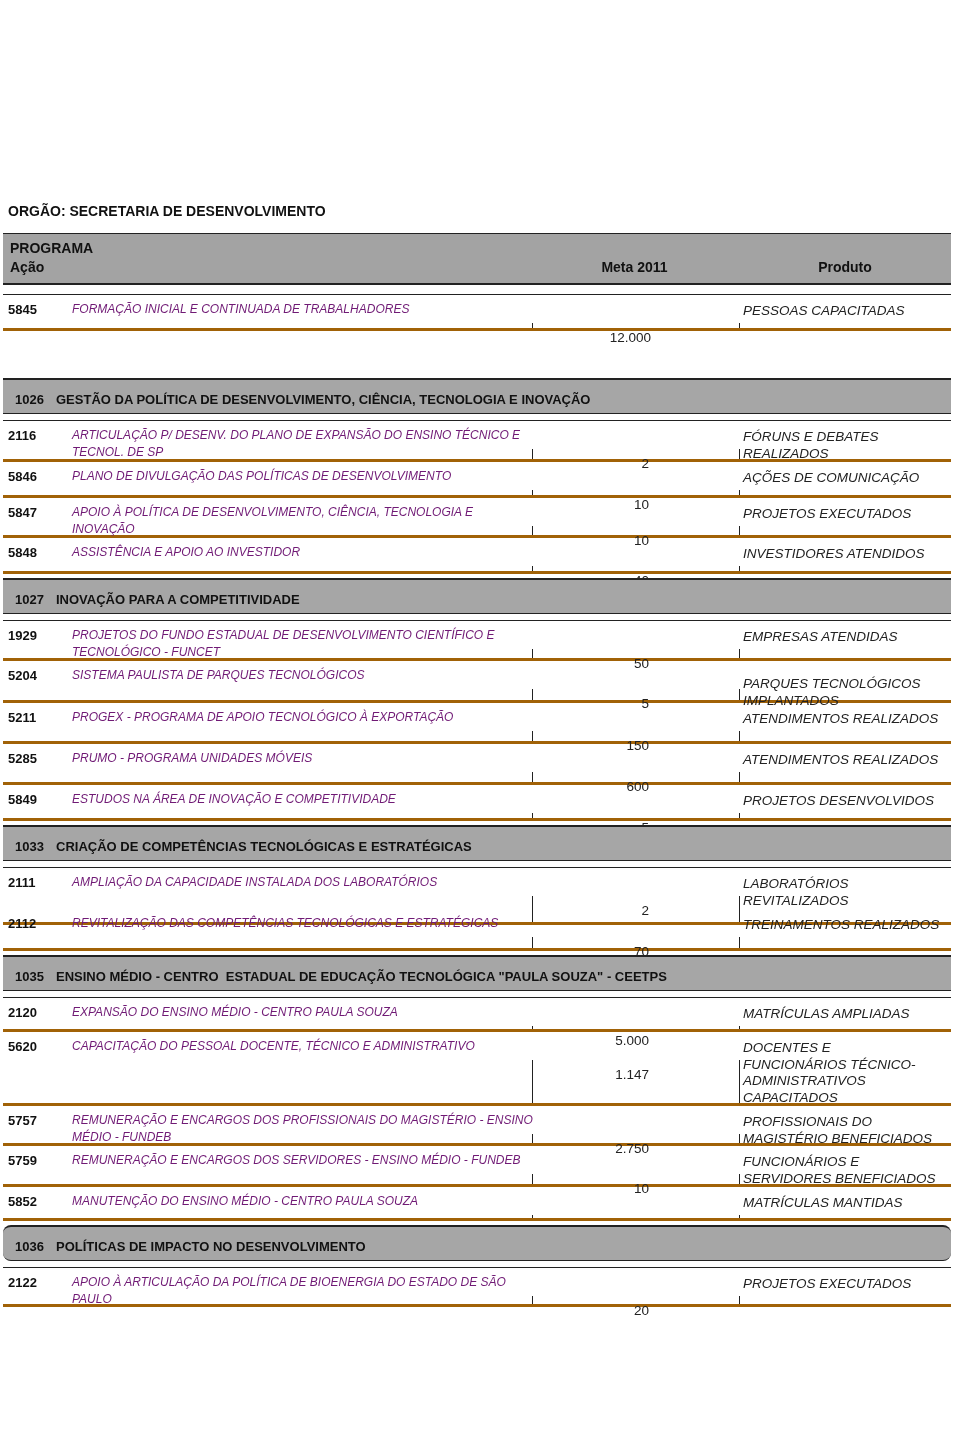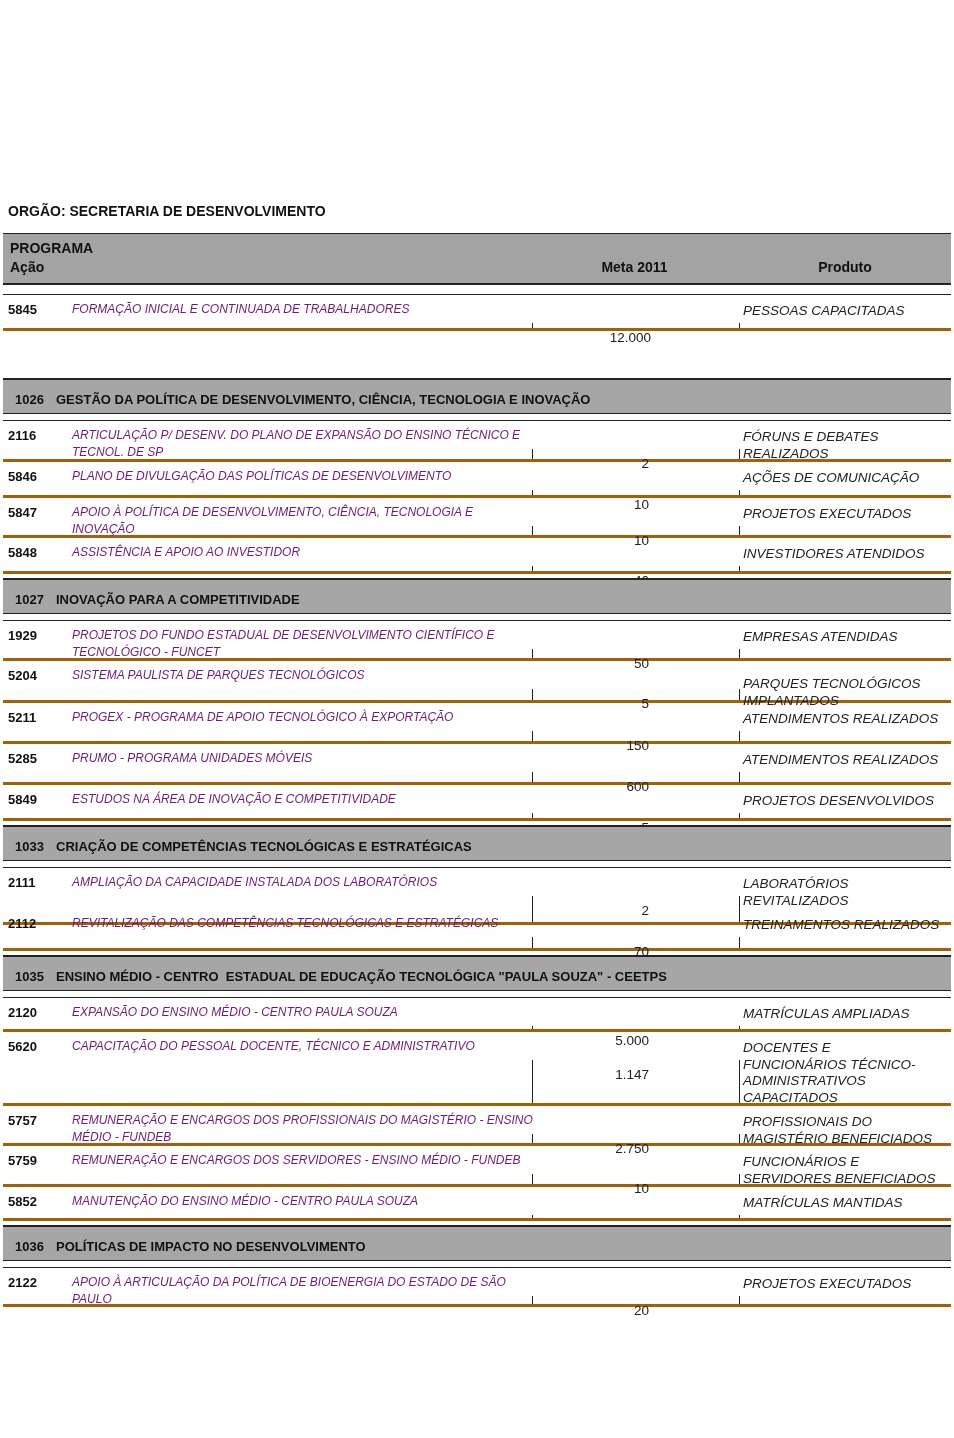--- a/index.html
+++ b/index.html
@@ -212,21 +212,21 @@
 </div>
 <div class="row" style="top:1187px;height:34px;">
   <div class="c-code">5852</div>
   <div class="c-acao">MANUTENÇÃO DO ENSINO MÉDIO - CENTRO PAULA SOUZA</div>
   <div class="c-meta">
       <span>60.000</span>
     </div>
   <div class="c-prod">MATRÍCULAS MANTIDAS</div>
 </div>
 
-<div class="sec-header" style="top:1225px;">
+<div class="sec-header" style="top:1225px;border-radius:8px;">
   <span class="code">1036</span>
   <span class="title">POLÍTICAS DE IMPACTO NO DESENVOLVIMENTO</span>
 </div>
 <div class="row" style="top:1267px;height:40px;">
   <div class="c-code">2122</div>
   <div class="c-acao">APOIO À ARTICULAÇÃO DA POLÍTICA DE BIOENERGIA DO ESTADO DE SÃO PAULO</div>
   <div class="c-meta">
       <span>20</span>
     </div>
   <div class="c-prod">PROJETOS EXECUTADOS</div>

